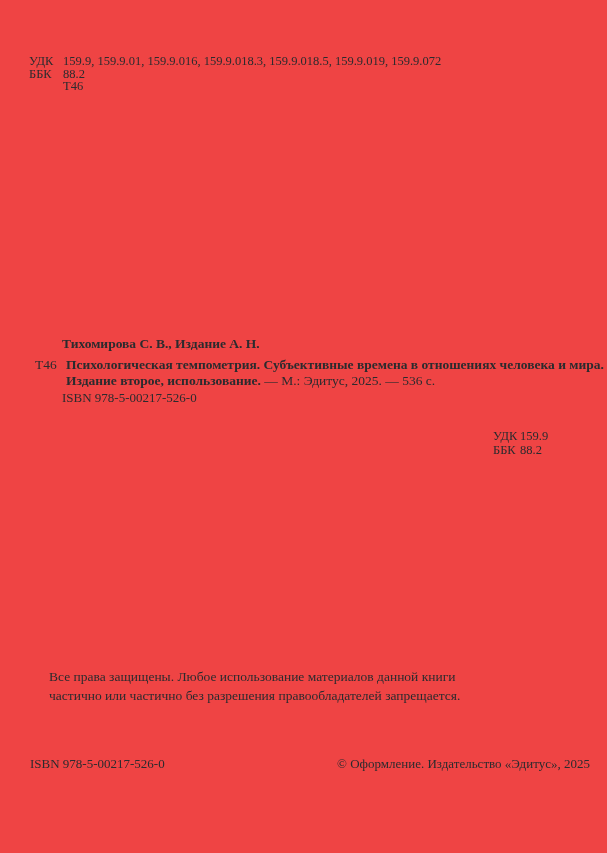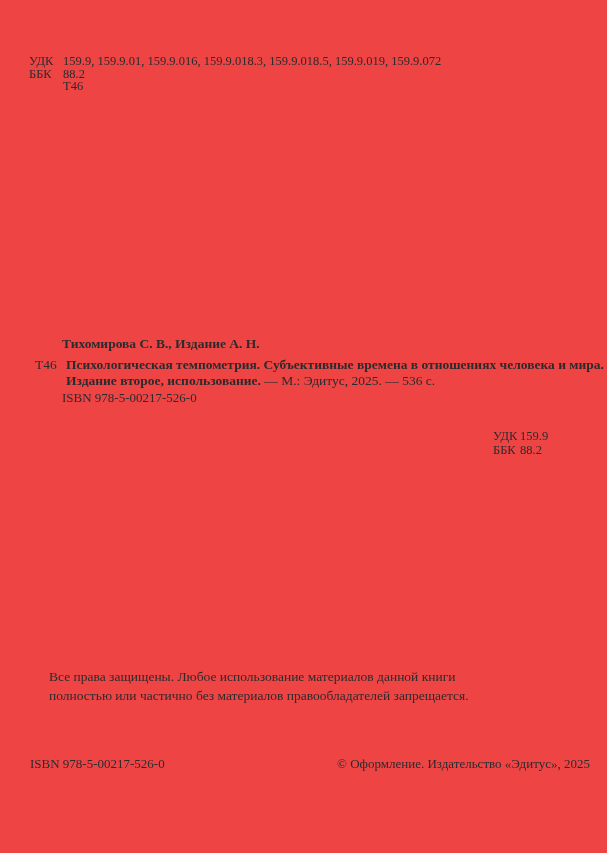--- a/index.html
+++ b/index.html
@@ -94,21 +94,21 @@
     <div class="code-row">
       <span class="code-label">УДК</span><span class="code-value">159.9</span>
     </div>
     <div class="code-row">
       <span class="code-label">ББК</span><span class="code-value">88.2</span>
     </div>
   </div>
 
   <div class="rights">
     <div>Все права защищены. Любое использование материалов данной книги</div>
-    <div>полностью или частично без материалов правообладателей запрещается.</div>
+    <div>частично или частично без разрешения правообладателей запрещается.</div>
   </div>
 
   <div class="footer-isbn">ISBN 978-5-00217-526-0</div>
 
   <div class="footer-copy">
     <div>© Оформление. Издательство «Эдитус», 2025</div>
   </div>
 
 </div>
 

